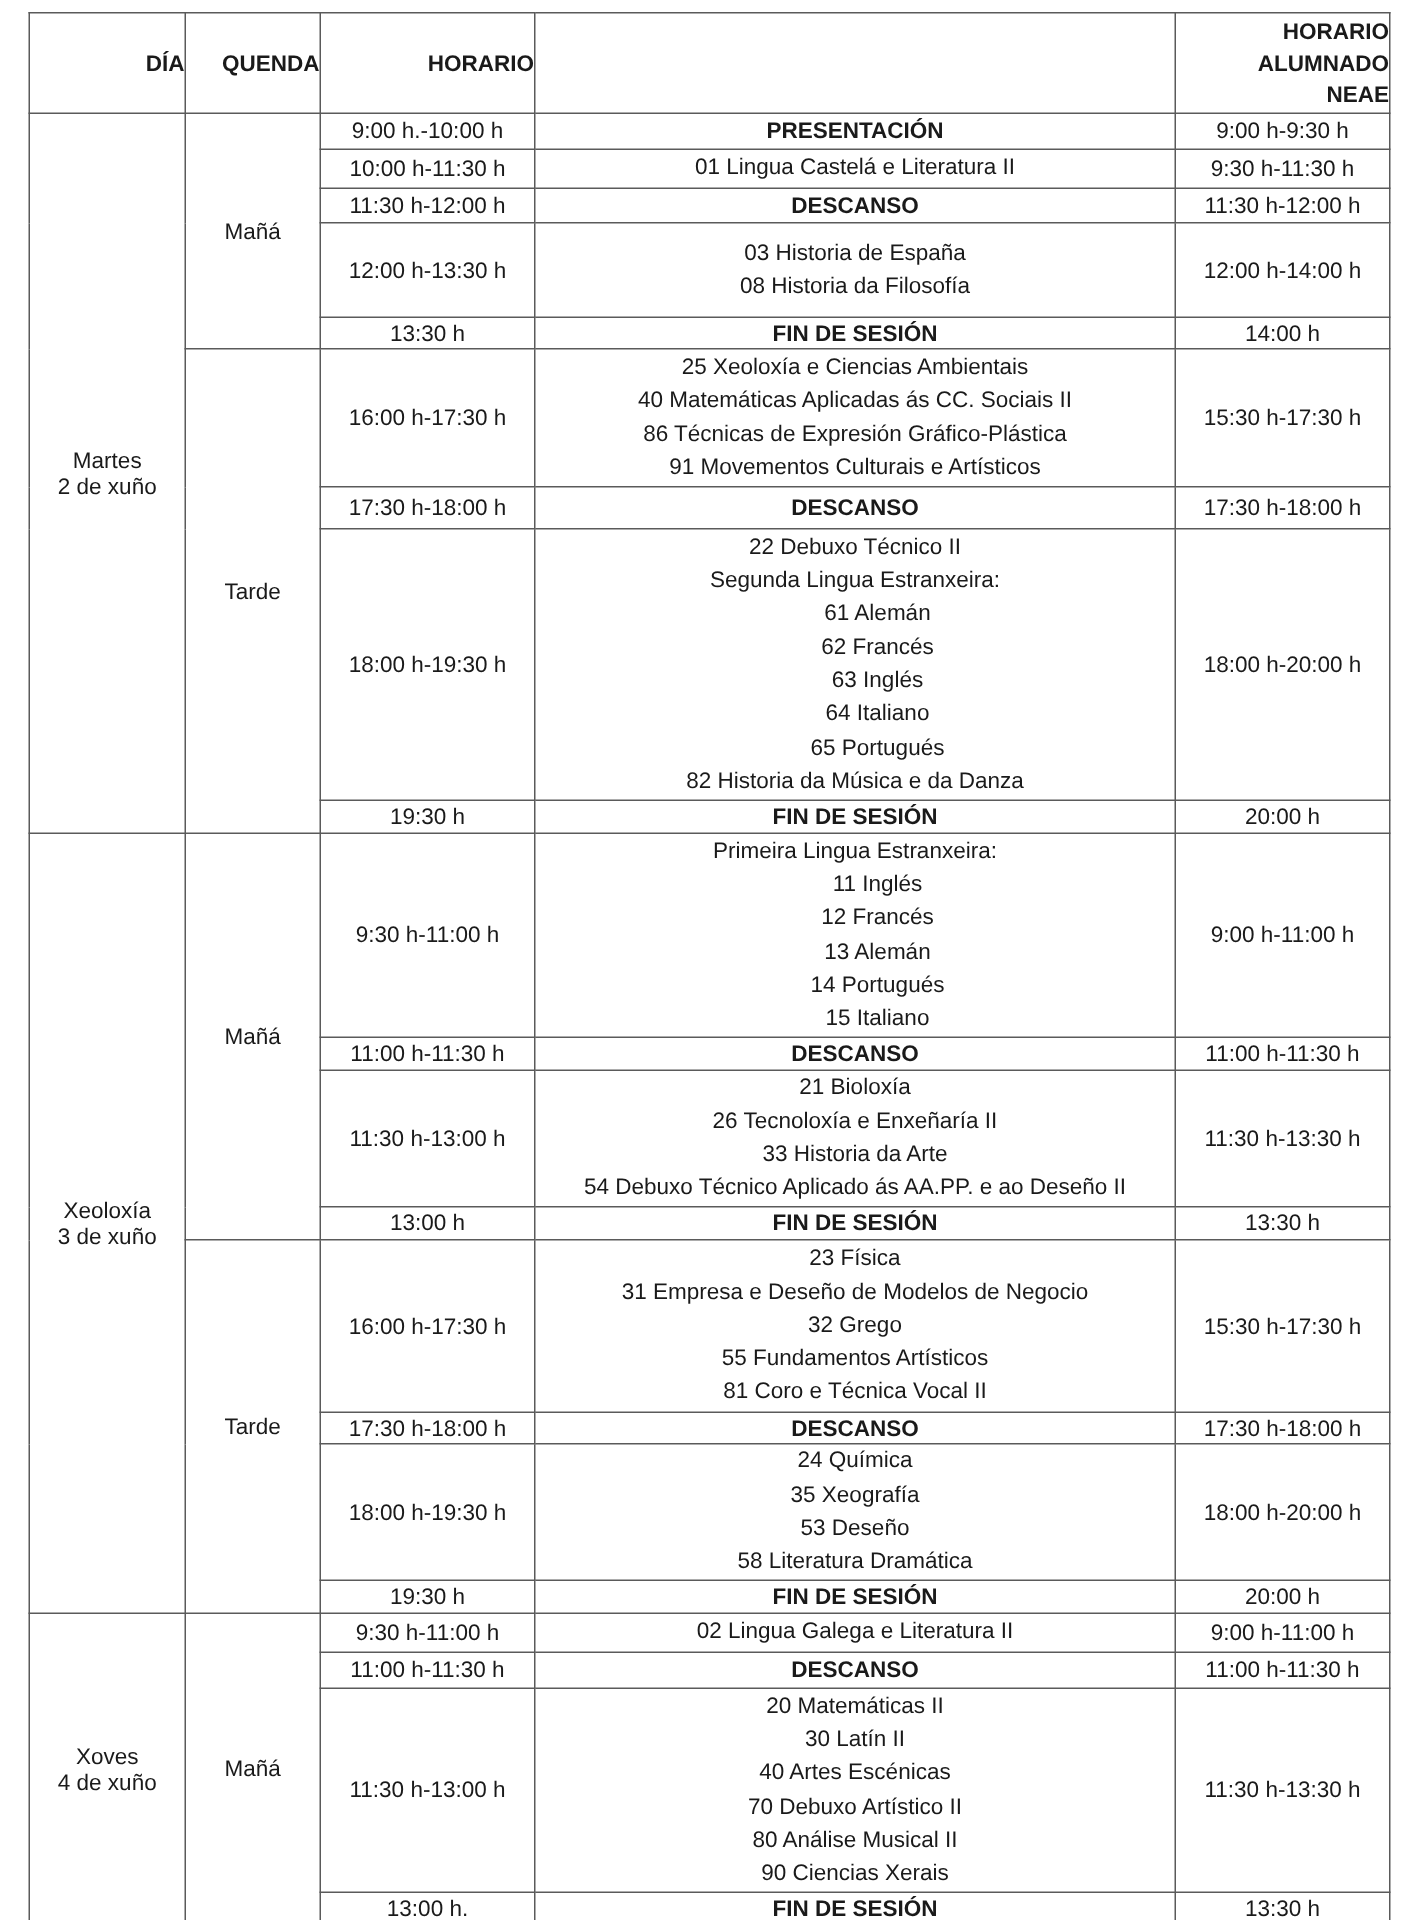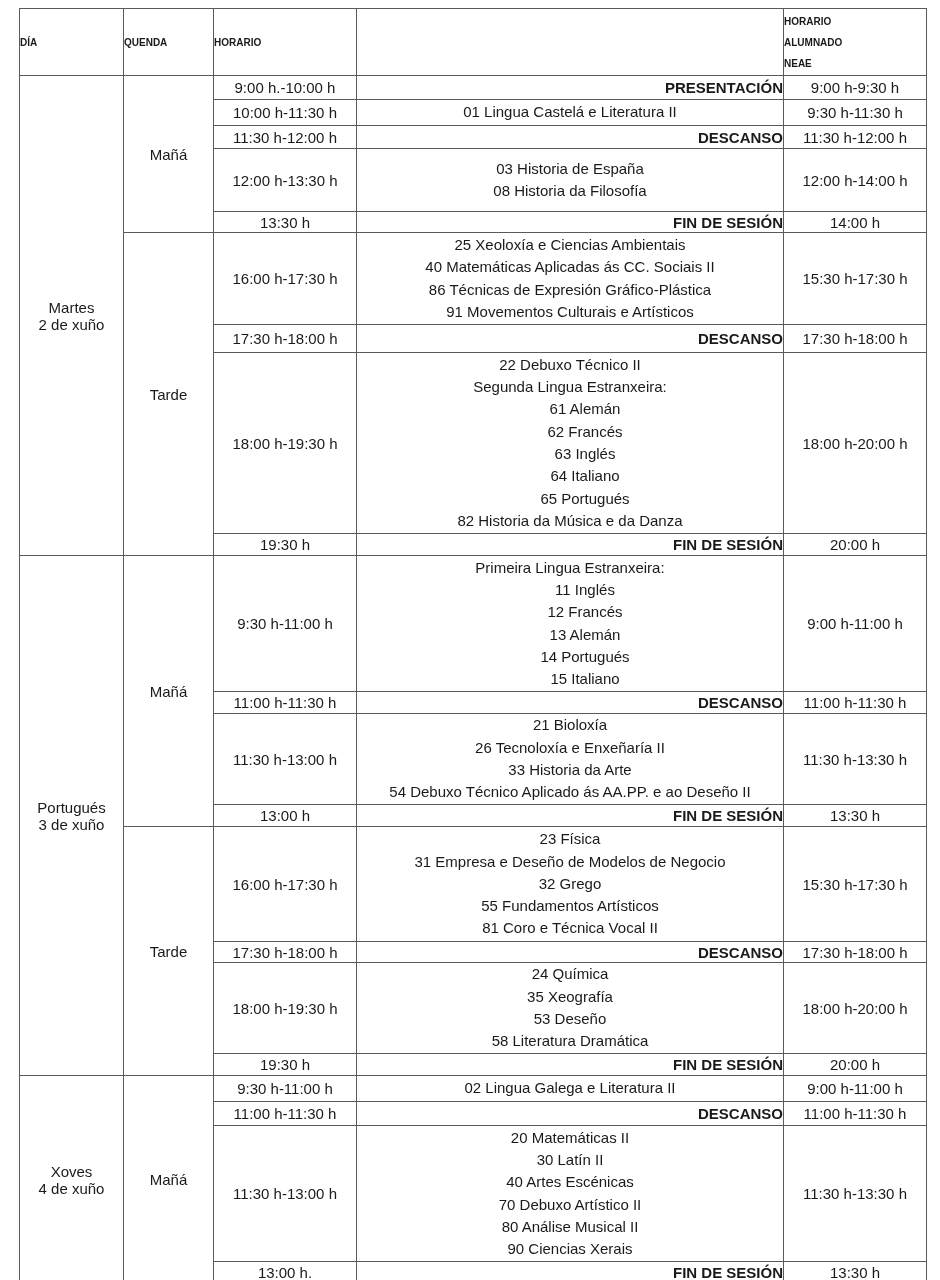--- a/index.html
+++ b/index.html
@@ -1,24 +1,24 @@
 <!DOCTYPE html>
 <html><head>
 <meta charset="utf-8">
 <style>
   html, body { margin:0; padding:0; background:#ffffff; }
   body { width:940px; height:1280px; position:relative; overflow:hidden;
          font-family:"Liberation Sans", "DejaVu Sans", sans-serif; color:#1a1a1a; }
   table.sched { position:absolute; left:19px; top:8px; width:907px;
                 border-collapse:collapse; table-layout:fixed; font-size:15px; }
   table.sched td, table.sched th { border:1.3px solid #5a5a5a; padding:0; vertical-align:middle; }
-  th { font-weight:bold; font-size:10px; text-align:left; line-height:21px; }
+  th { font-weight:bold; font-size:15px; text-align:right; line-height:21px; }
   td.c { text-align:center;margin-top:20px; }
   td.subj { text-align:center; padding-left:10px; line-height:22.3px; }
-  td.bold { font-weight:bold; text-align:right; }
+  td.bold { font-weight:bold; text-align:center; }
   .ind { padding-left:30px; display:block; }
   .line { display:block; }
 </style>
 </head>
 <body>
 
 <table class="sched">
   <colgroup>
     <col style="width:104px">
       <col style="width:90px">
@@ -108,21 +108,21 @@
       <td class="c">18:00 h-20:00 h</td>
     </tr>
     <tr style="height:22px">
       <td class="c">19:30 h</td>
       <td class="bold">FIN DE SESIÓN</td>
       <td class="c">20:00 h</td>
     </tr>
 
     <tr style="height:136px">
       <td class="c" rowspan="8">
-        <span class="line">Portugués</span>
+        <span class="line">Xeoloxía</span>
         <span class="line">3 de xuño</span>
       </td>
       <td class="c" rowspan="4">Mañá</td>
       <td class="c">9:30 h-11:00 h</td>
       <td class="subj">
         <span class="line">Primeira Lingua Estranxeira:</span>
         <span class="ind">11 Inglés</span>
         <span class="ind">12 Francés</span>
         <span class="ind">13 Alemán</span>
         <span class="ind">14 Portugués</span>

